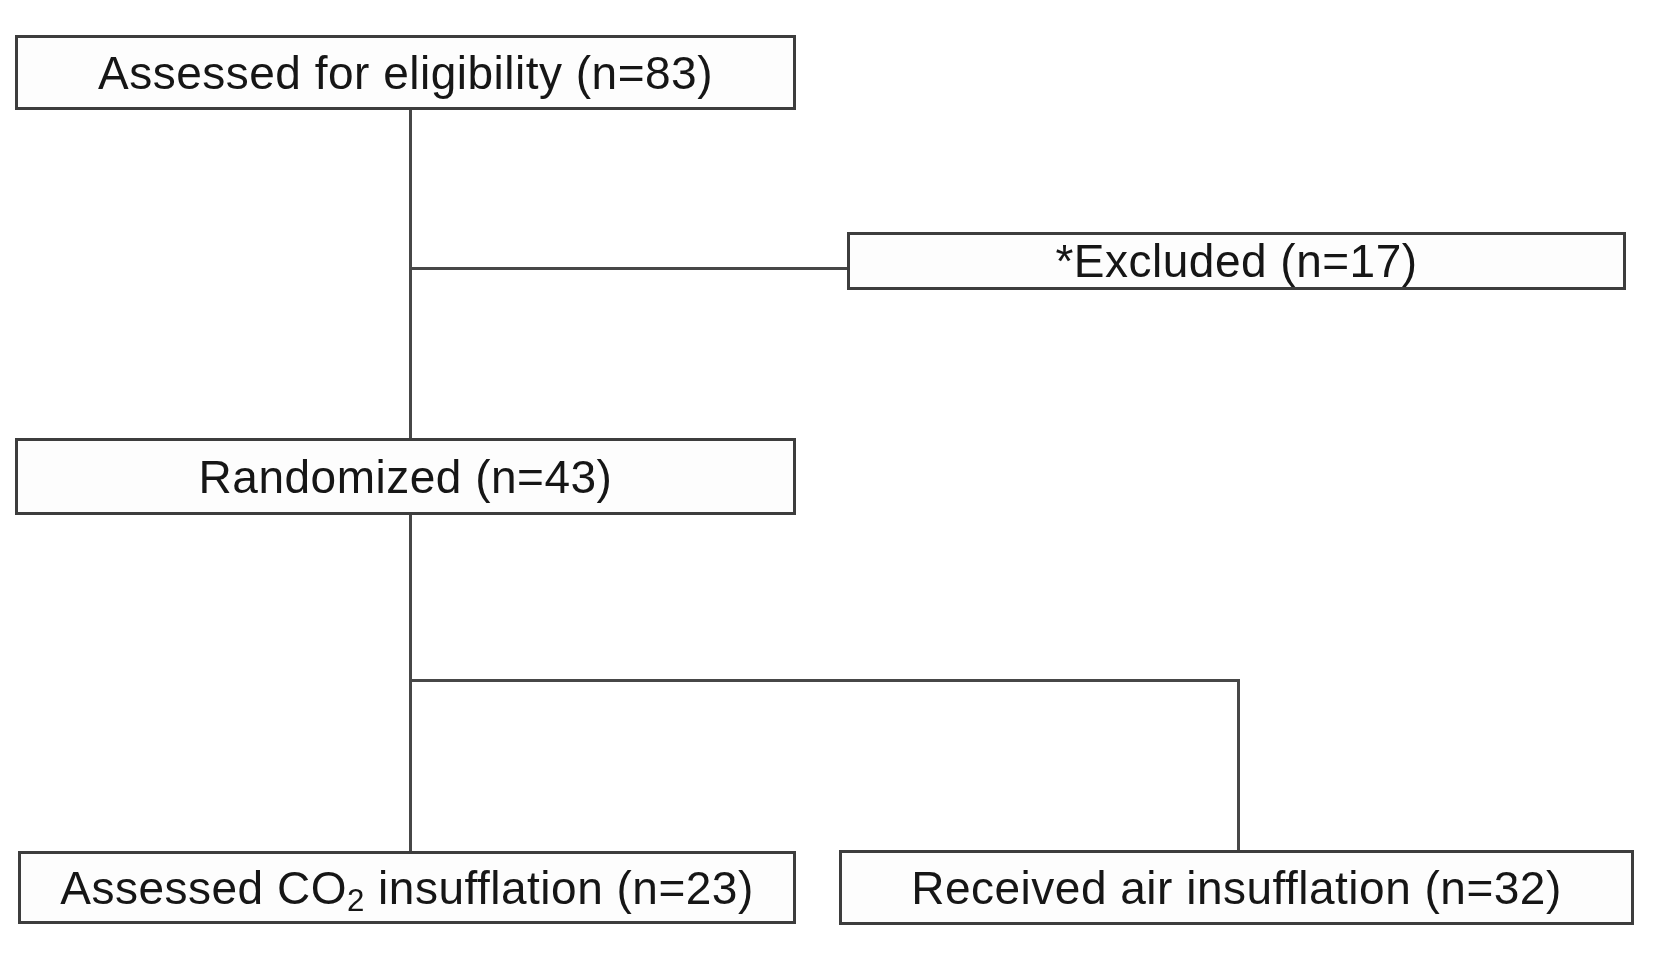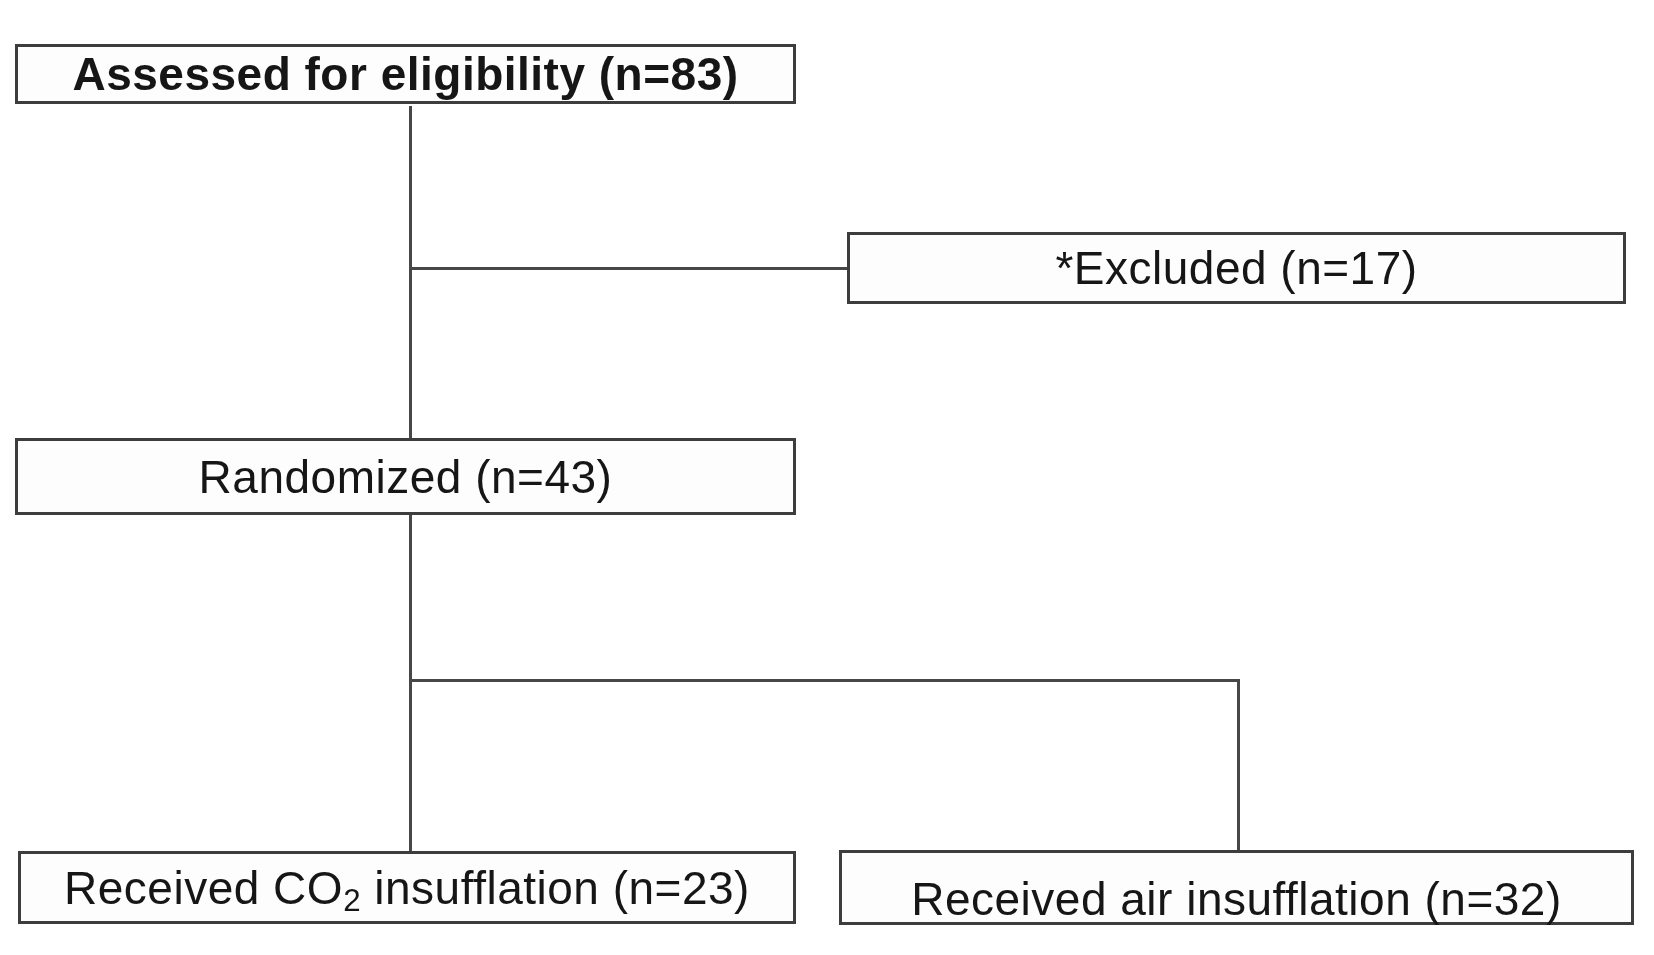--- a/index.html
+++ b/index.html
@@ -22,25 +22,25 @@
     display: flex;
     align-items: center;
     justify-content: center;
     border: 3px solid #3d3d3d;
     background: #fdfdfd;
     font-size: 46px;
     line-height: 1;
     white-space: nowrap;
     letter-spacing: 0.5px;
   }
-  .node-assessed   { left: 15px;  top: 44px;  width: 781px; height: 60px; font-weight: bold; }
-  .node-excluded   { left: 847px; top: 232px; width: 779px; height: 72px; }
+  .node-assessed   { left: 15px;  top: 35px;  width: 781px; height: 75px; }
+  .node-excluded   { left: 847px; top: 232px; width: 779px; height: 58px; }
   .node-randomized { left: 15px;  top: 438px; width: 781px; height: 77px; }
   .node-co2        { left: 18px;  top: 851px; width: 778px; height: 73px; }
-  .node-air        { left: 839px; top: 850px; width: 795px; height: 75px; align-items: flex-end; }
+  .node-air        { left: 839px; top: 850px; width: 795px; height: 75px; }
   .edge {
     position: absolute;
     background: #474747;
   }
   .edge-v1 { left: 409px;  top: 106px; width: 3px;   height: 332px; }
   .edge-h1 { left: 410px;  top: 267px; width: 437px; height: 3px;   }
   .edge-v2 { left: 409px;  top: 515px; width: 3px;   height: 336px; }
   .edge-h2 { left: 410px;  top: 679px; width: 830px; height: 3px;   }
   .edge-v3 { left: 1237px; top: 679px; width: 3px;   height: 172px; }
   .sub {
@@ -66,20 +66,20 @@
 
   <div class="node node-excluded">
     <span>*Excluded (n=17)</span>
   </div>
 
   <div class="node node-randomized">
     <span>Randomized (n=43)</span>
   </div>
 
   <div class="node node-co2">
-    <span><span>Received CO</span><span class="sub">2</span><span> insufflation (n=23)</span></span>
+    <span><span>Assessed CO</span><span class="sub">2</span><span> insufflation (n=23)</span></span>
   </div>
 
   <div class="node node-air">
     <span>Received air insufflation (n=32)</span>
   </div>
 
 </div>
 
 </body></html>

